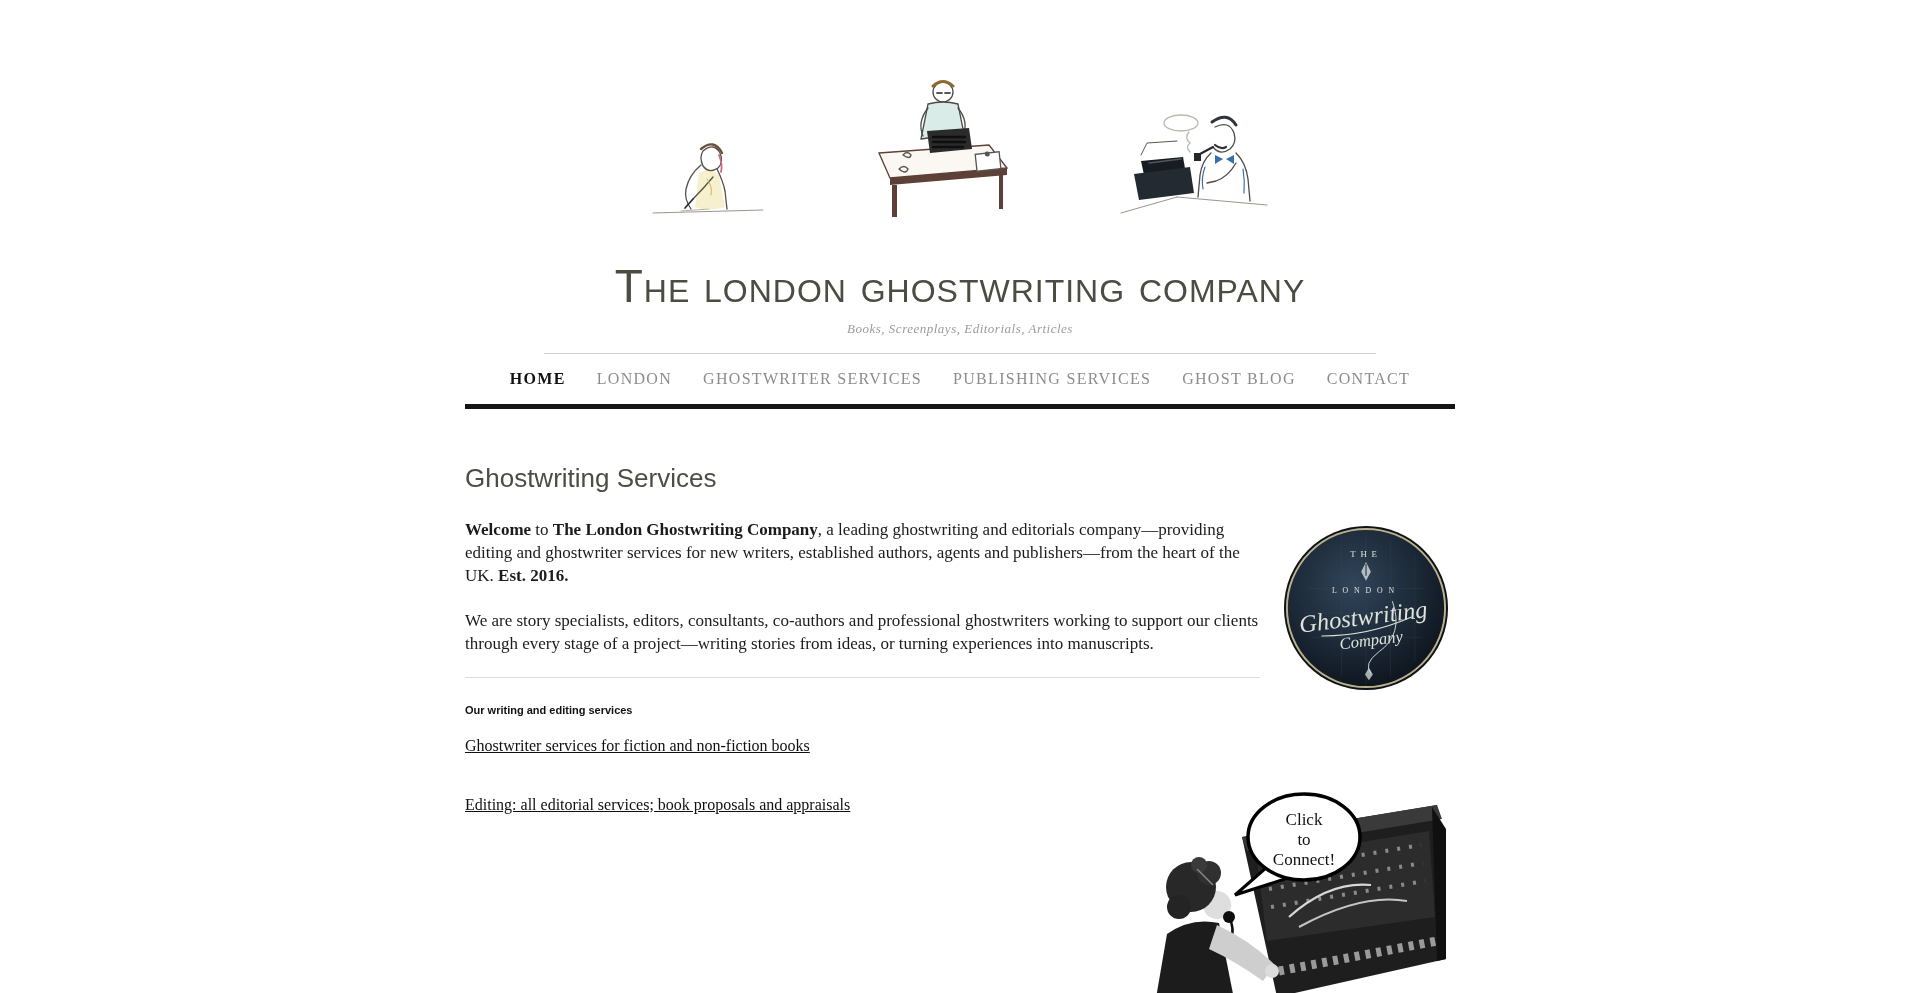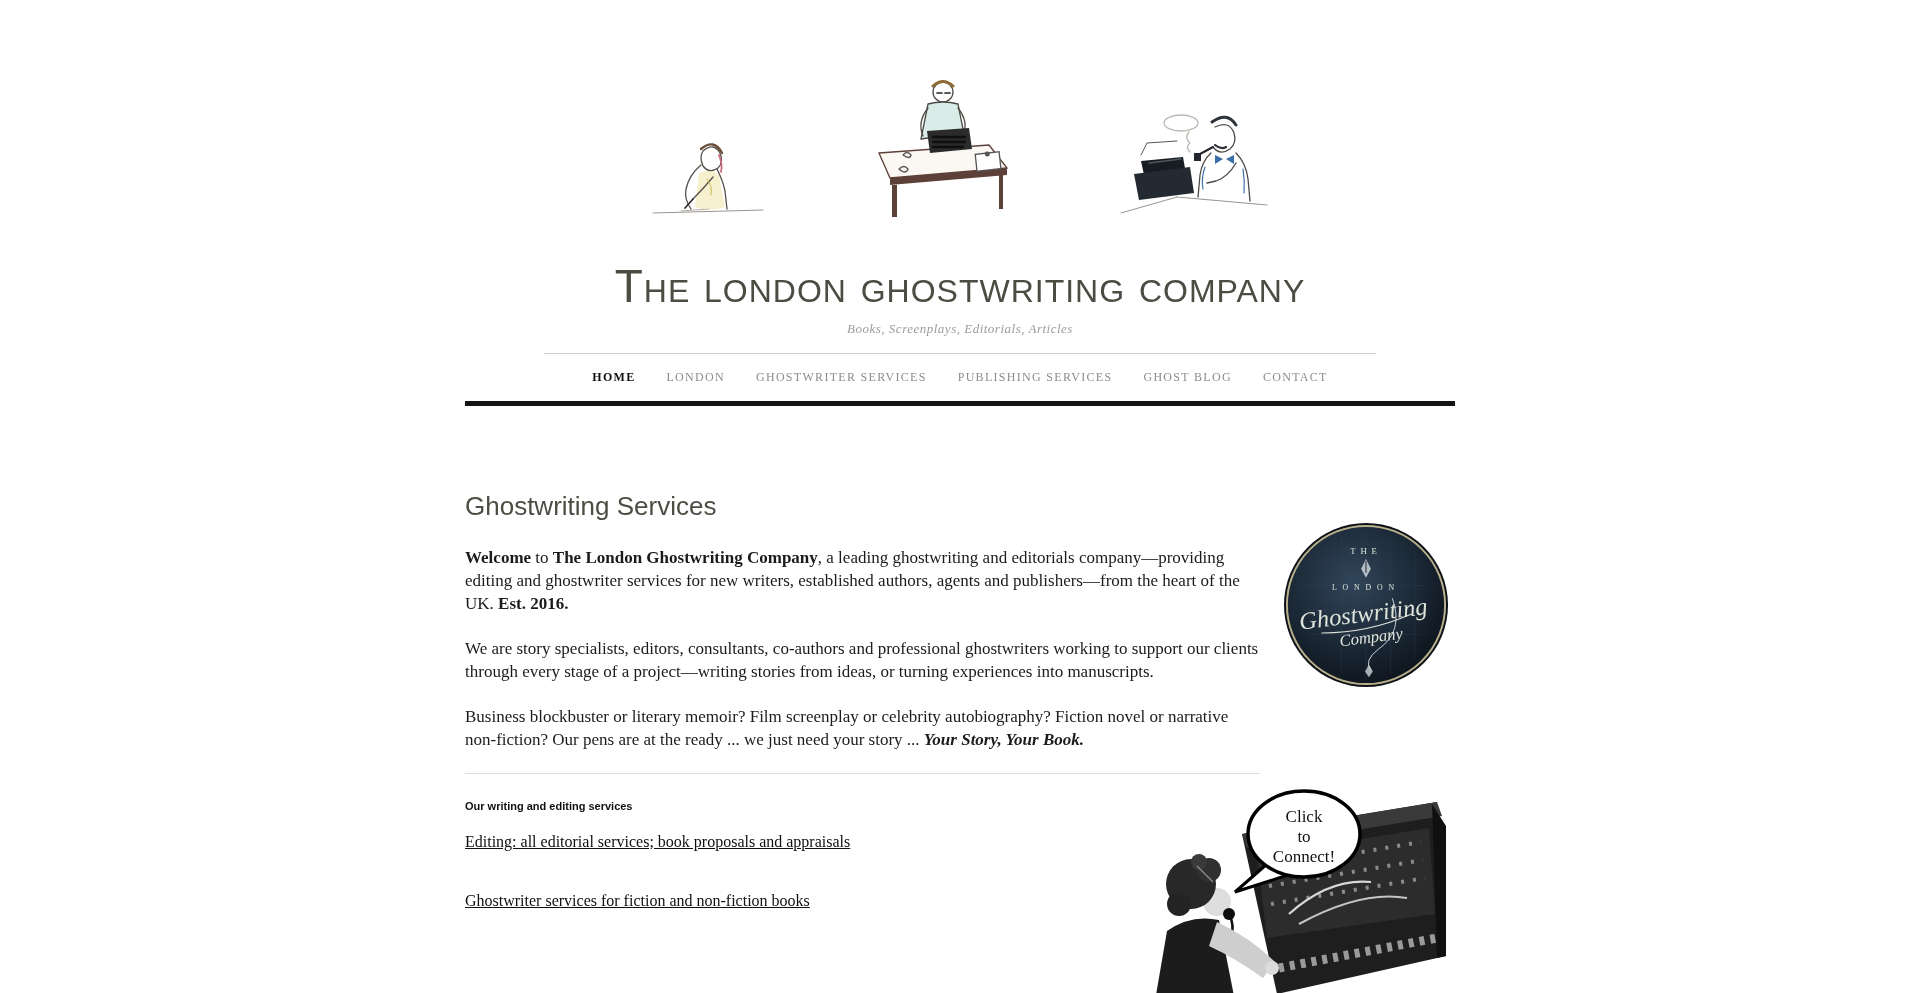--- a/index.html
+++ b/index.html
@@ -38,30 +38,30 @@
     color:#9b9b9b;
     letter-spacing:0.5px;
   }
 
   
   .nav-wrap { margin-top:16px; }
   .nav-topline { width:832px; margin:0 auto; border-top:1px solid #cfcfcf; }
   nav ul {
     list-style:none; margin:16px 0 0; padding:0;
     display:flex; justify-content:center; gap:31px;
-    font-size:12px; letter-spacing:1.3px;
+    font-size:16px; letter-spacing:1.3px;
     color:#8c8c8c;
     font-family:Liberation Serif, serif;
   }
   nav li { cursor:pointer; white-space:nowrap; }
   nav li.active { color:#111111; font-weight:bold; }
   .thick-rule { border:none; border-top:5px solid #151515; margin:16px 0 0; }
 
   
-  main { position:relative; height:567px; padding-top:85px; }
+  main { position:relative; height:567px; padding-top:54px; }
   .text-col { width:795px; }
   .page-heading {
     margin:0 0 24px;
     font-family:"Liberation Sans", sans-serif;
     font-weight:normal;
     font-size:26px;
     color:#4c4e44;
   }
   .text-col p { margin:16px 0 22px; font-size:17px; line-height:23px; }
   .tagline-bold { font-weight:bold; font-style:italic; }
@@ -180,28 +180,27 @@
   </div>
 
   <main>
     <div class="text-col">
       <h2 class="page-heading">Ghostwriting Services</h2>
 
       <p><strong>Welcome</strong><span> to </span><strong>The London Ghostwriting Company</strong><span>, a leading ghostwriting and editorials company—providing editing and ghostwriter services for new writers, established authors, agents and publishers—from the heart of the UK. </span><strong>Est. 2016.</strong></p>
 
       <p>We are story specialists, editors, consultants, co-authors and professional ghostwriters working to support our clients through every stage of a project—writing stories from ideas, or turning experiences into manuscripts.</p>
 
-      <p><span>Business blockbuster or literary memoir? Film screenplay or celebrity autobiography? Fiction novel or narrative non-fiction? Our pens are at the ready ... we just need your story ... </span><span class="tagline-bold">Your Story, Your Book.</span></p>
 
       <hr class="content-divider">
 
       <h3 class="services-heading">Our writing and editing services</h3>
 
+      <p class="link-row"><a class="service-link">Ghostwriter services for fiction and non-fiction books</a></p>
       <p class="link-row"><a class="service-link">Editing: all editorial services; book proposals and appraisals</a></p>
-      <p class="link-row"><a class="service-link">Ghostwriter services for fiction and non-fiction books</a></p>
 
     </div>
 
     <svg class="logo-badge" viewBox="0 0 170 170">
       <defs>
         <radialGradient id="lg" cx="42%" cy="35%" r="75%">
           <stop offset="0%" stop-color="#31455a"></stop>
           <stop offset="55%" stop-color="#1b2836"></stop>
           <stop offset="100%" stop-color="#0a0f16"></stop>
         </radialGradient>

